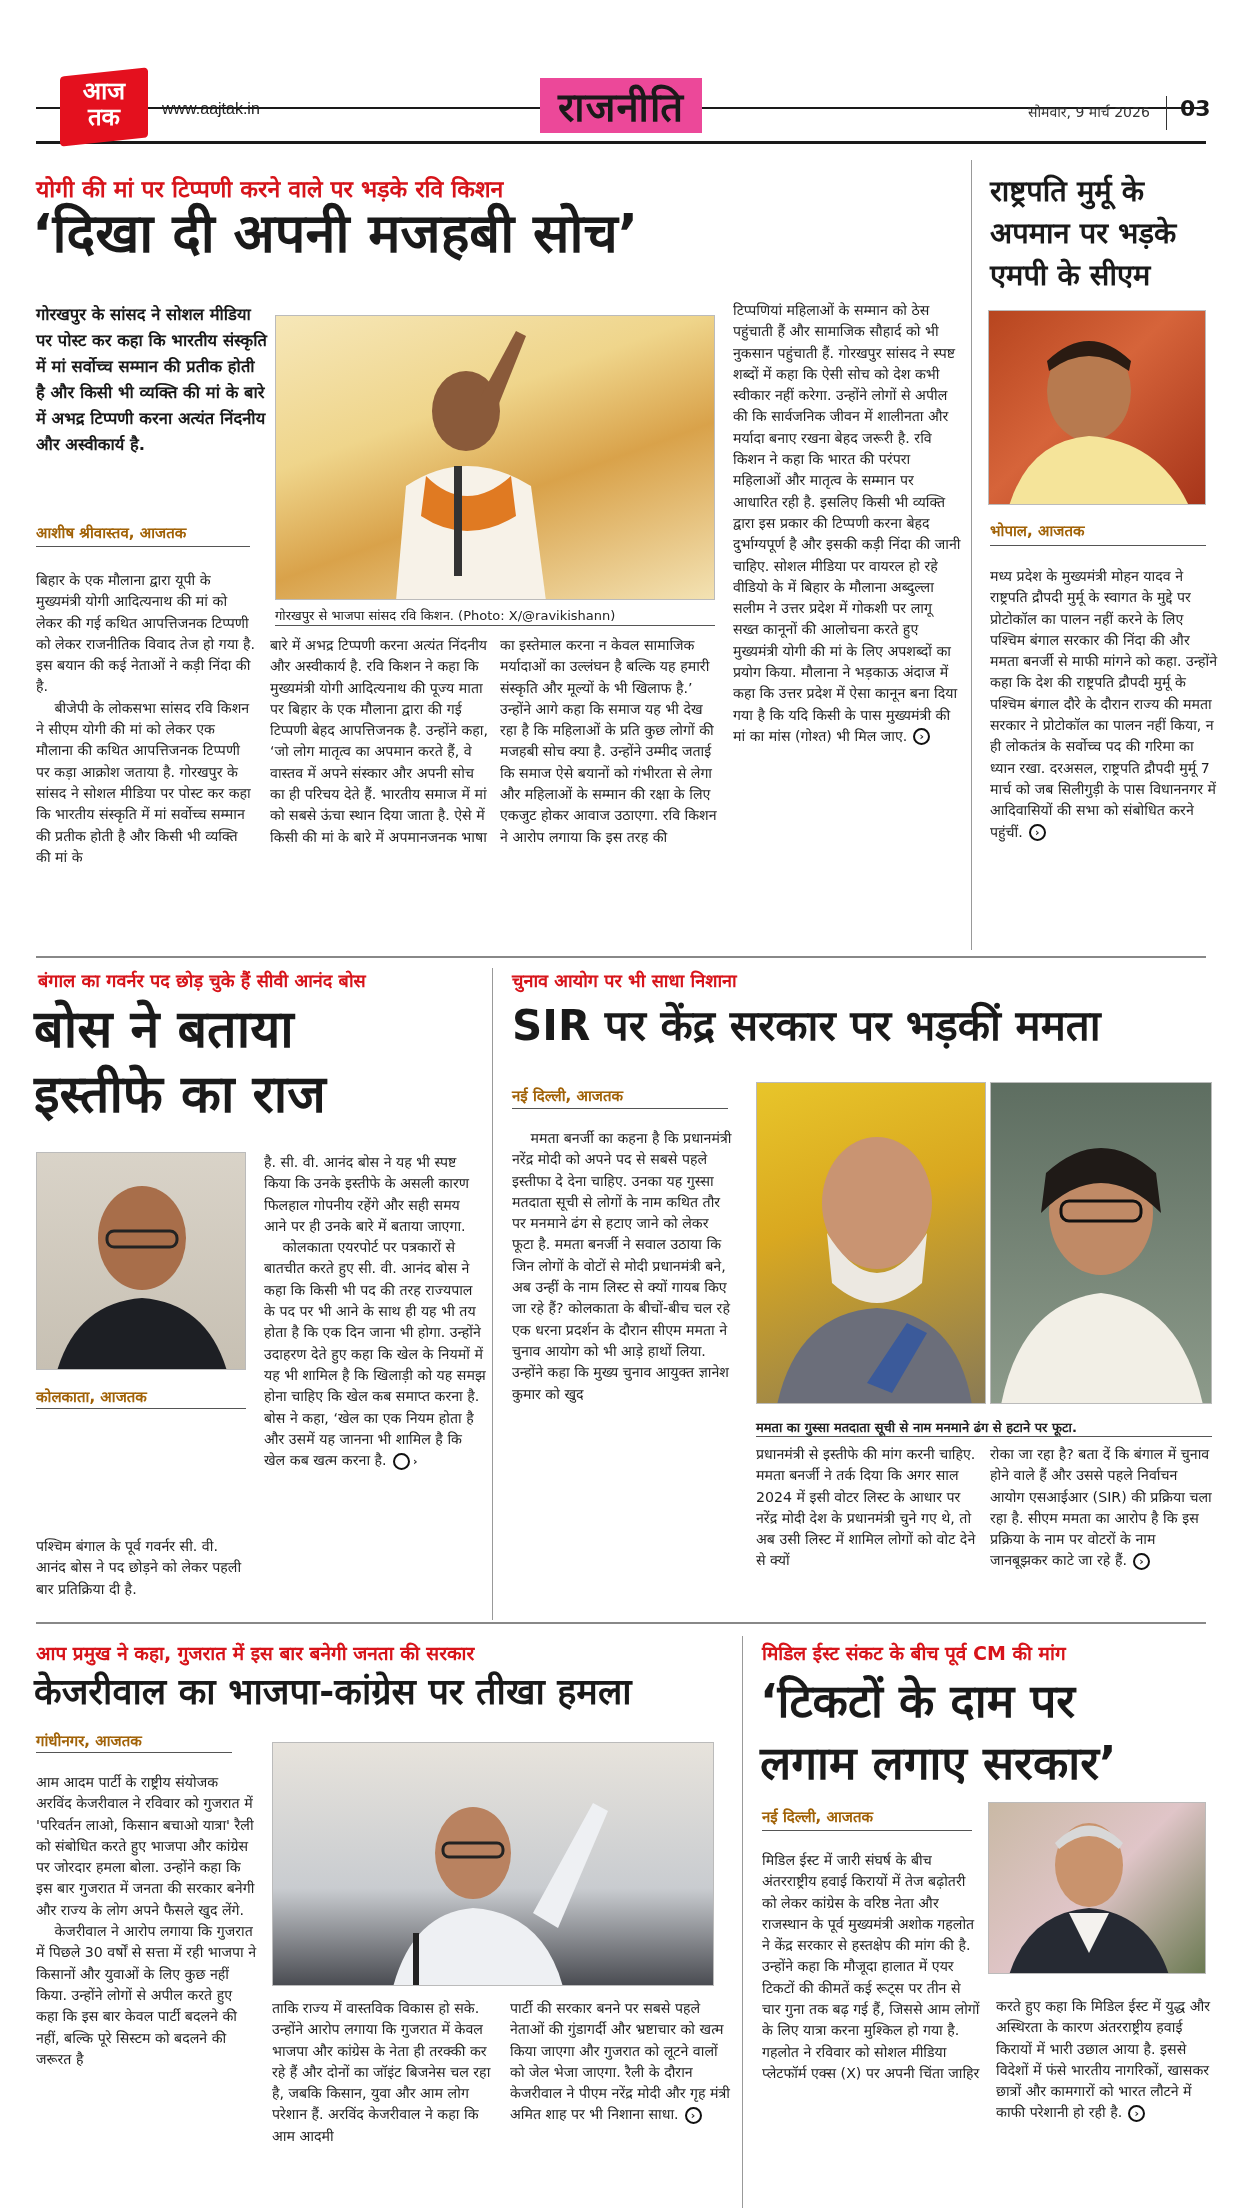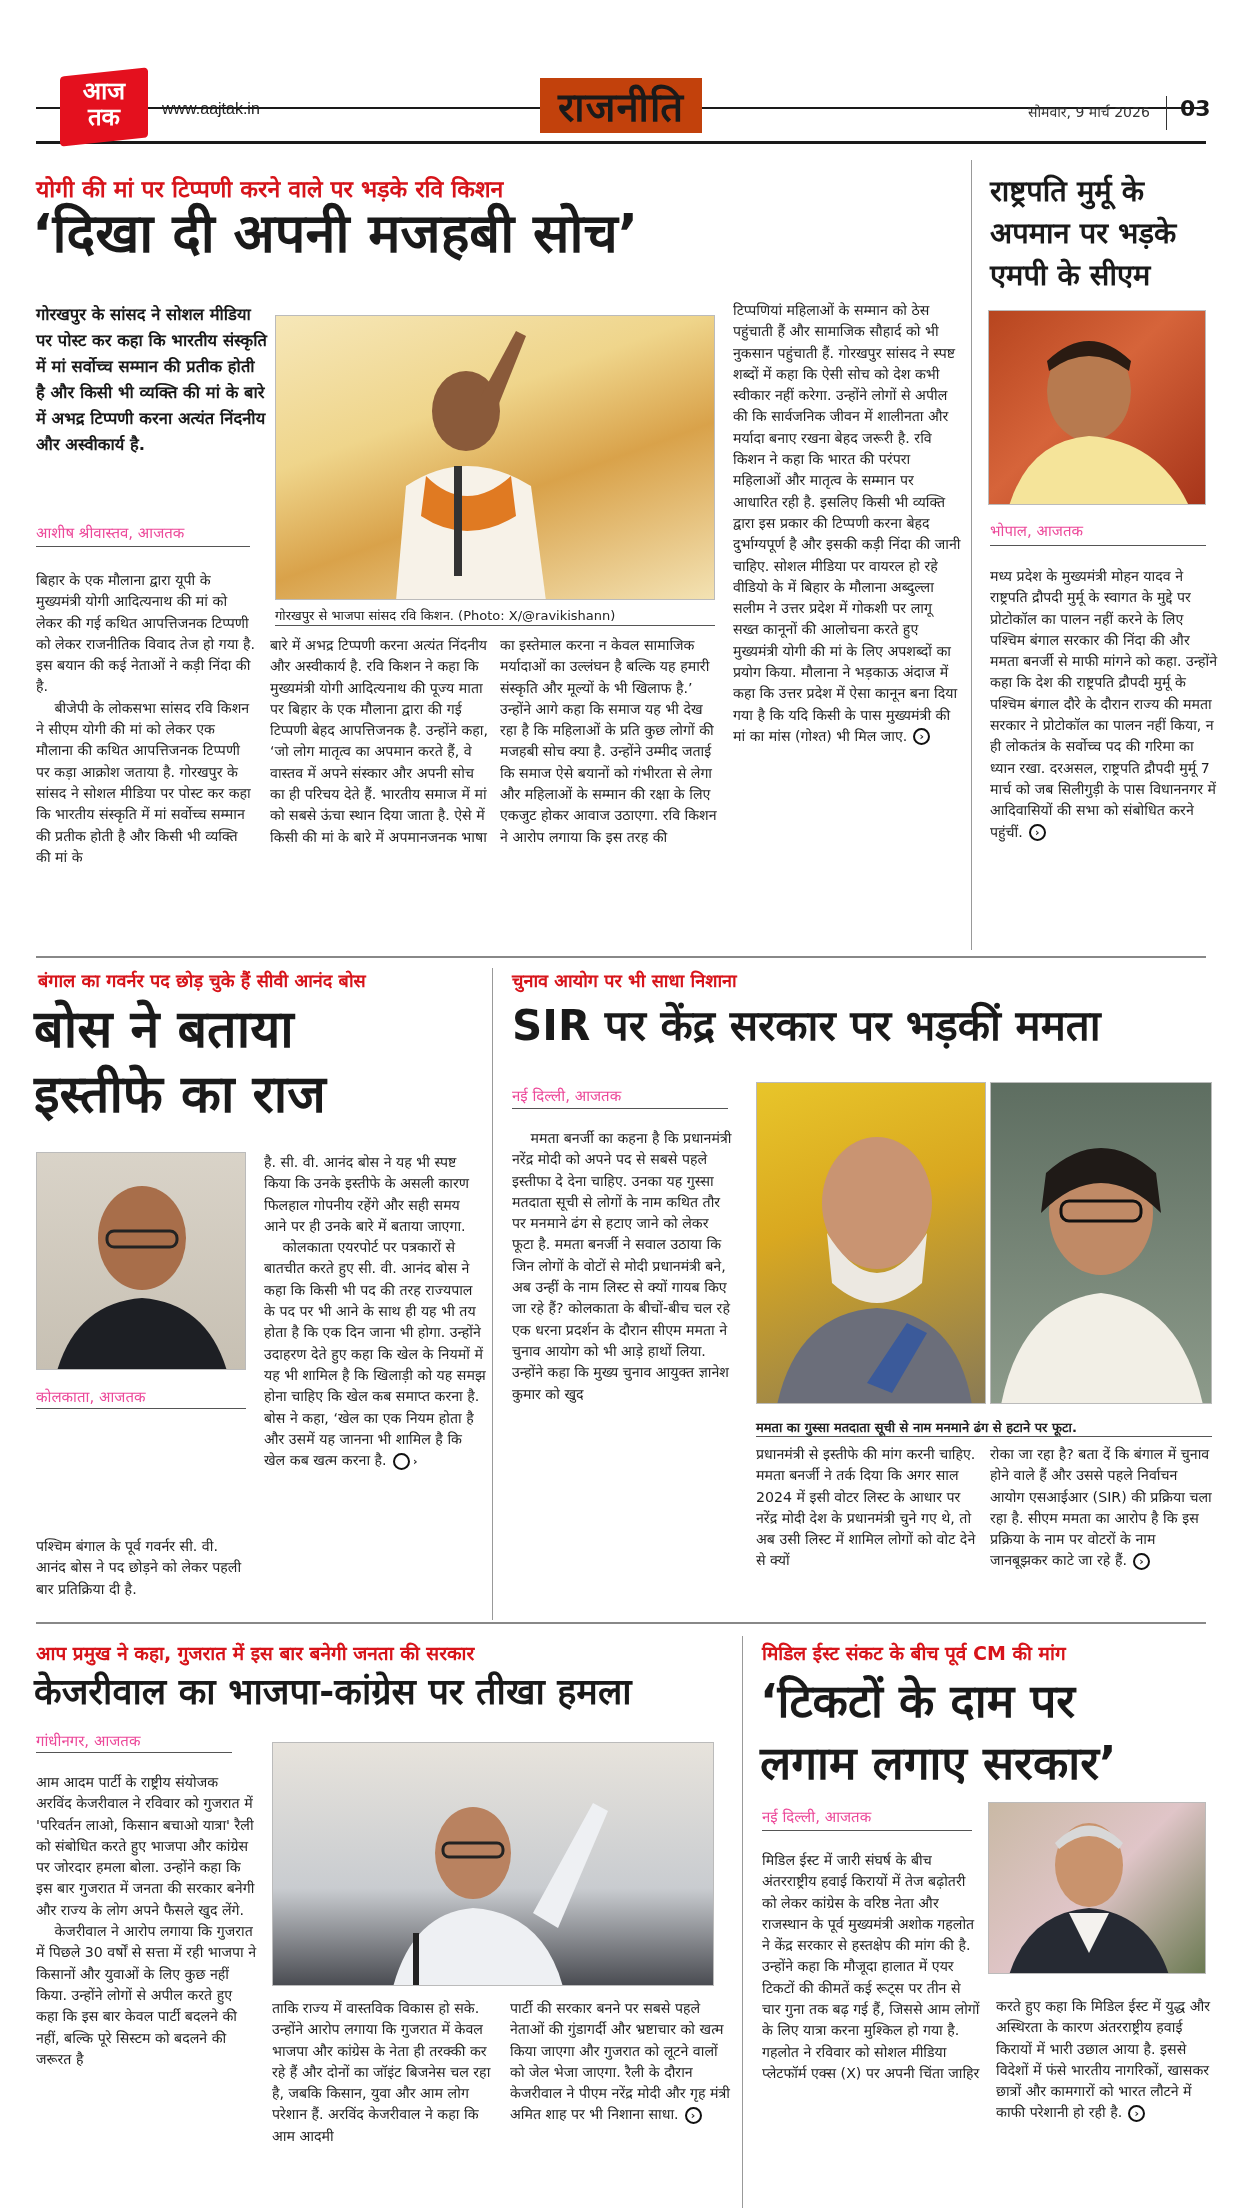--- a/index.html
+++ b/index.html
@@ -4,28 +4,28 @@
 <style>
   *{box-sizing:border-box;margin:0;padding:0;}
   html,body{width:1242px;height:2208px;background:#ffffff;overflow:hidden;}
   body{position:relative;font-family:"DejaVu Sans","Liberation Sans",sans-serif;color:#1a1a1a;}
   .abs{position:absolute;}
   
   .rule{position:absolute;background:#1a1a1a;}
   .logo{position:absolute;left:60px;top:72px;width:88px;height:70px;background:#e4101e;transform:skewY(-6deg);border-radius:4px;}
   .logo-text{position:absolute;left:0;top:6px;width:88px;text-align:center;color:#fff;font-weight:bold;font-size:24px;line-height:26px;transform:skewY(6deg);}
   .site-url{left:162px;top:100px;font-size:16px;color:#222;font-family:"Liberation Sans",sans-serif;}
-  .section-title{left:540px;top:78px;font-size:40px;font-weight:bold;background:#c2410c;padding:0 18px;letter-spacing:1px;}
+  .section-title{left:540px;top:78px;font-size:40px;font-weight:bold;background:#ec4899;padding:0 18px;letter-spacing:1px;}
   .date{left:1028px;top:102px;font-size:14px;color:#333;}
   .page-no{left:1180px;top:96px;font-size:22px;font-weight:bold;}
   .vsep{position:absolute;background:#999;width:1px;}
   .hsep{position:absolute;background:#888;height:2px;}
   .kicker{position:absolute;color:#d7141a;font-weight:bold;font-size:21px;white-space:nowrap;}
   .headline{position:absolute;font-weight:bold;color:#1a1a1a;line-height:1.12;}
-  .dateline{position:absolute;color:#ec4899;font-weight:normal;font-size:15px;white-space:nowrap;}
+  .dateline{position:absolute;color:#a16207;font-weight:bold;font-size:15px;white-space:nowrap;}
   .dl-rule{position:absolute;height:1px;background:#555;}
   .body{position:absolute;font-size:14.2px;line-height:21.3px;color:#1f1f1f;}
   .body p{margin:0;}
   .body p.indent{text-indent:1.3em;}
   .intro{position:absolute;font-size:17px;line-height:26px;font-weight:bold;color:#1a1a1a;}
   .caption{position:absolute;font-size:13px;color:#222;white-space:nowrap;}
   .more{display:inline-block;width:17px;height:17px;border:2px solid #111;border-radius:50%;text-align:center;line-height:13px;font-size:11px;font-weight:bold;vertical-align:middle;margin-left:6px;}
   .photo{position:absolute;overflow:hidden;border:1px solid #bbb;}
 </style>
 </head>

